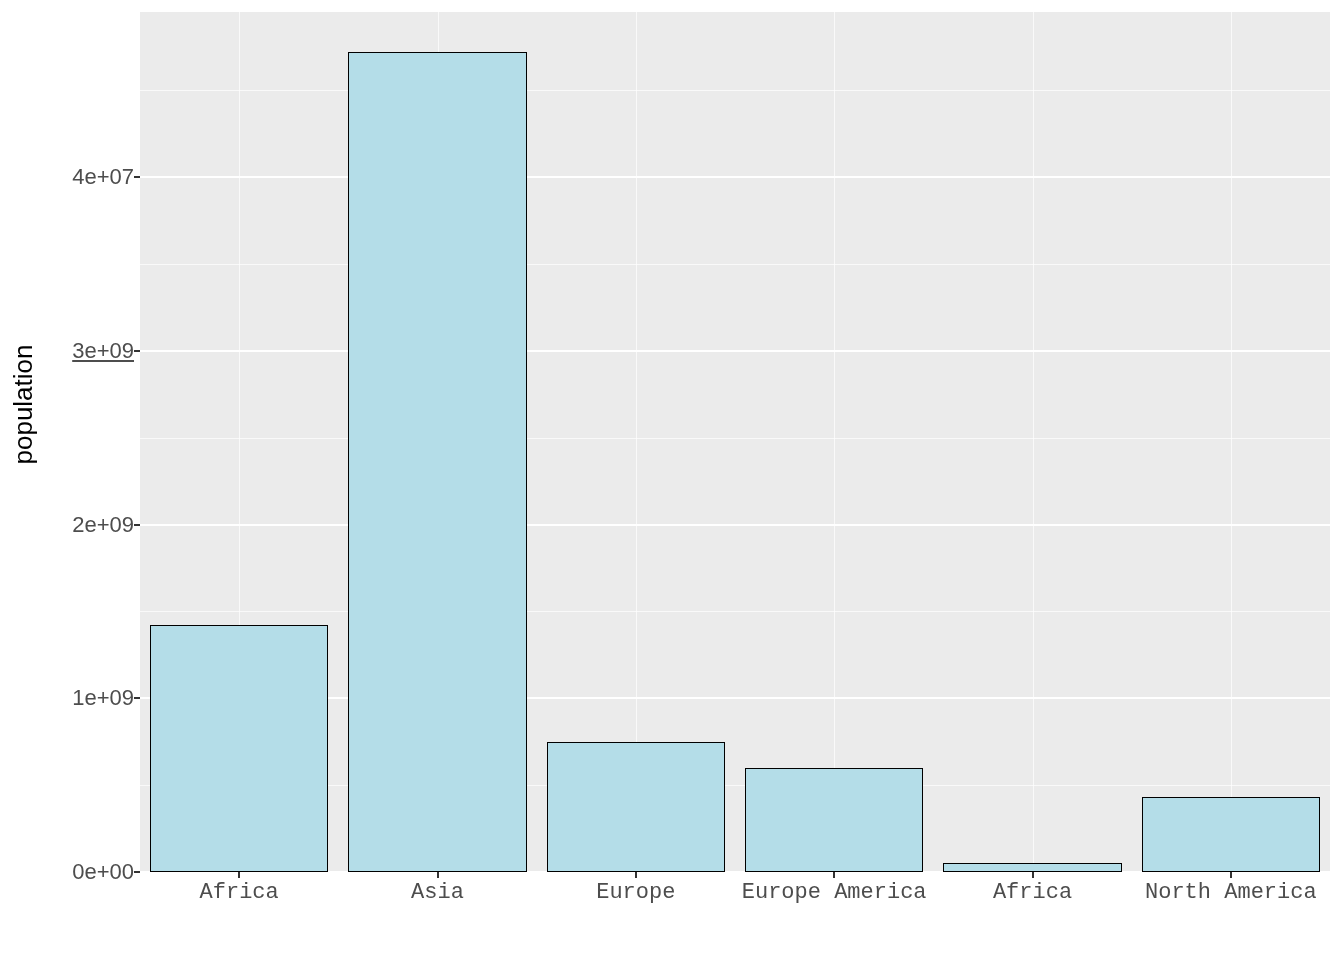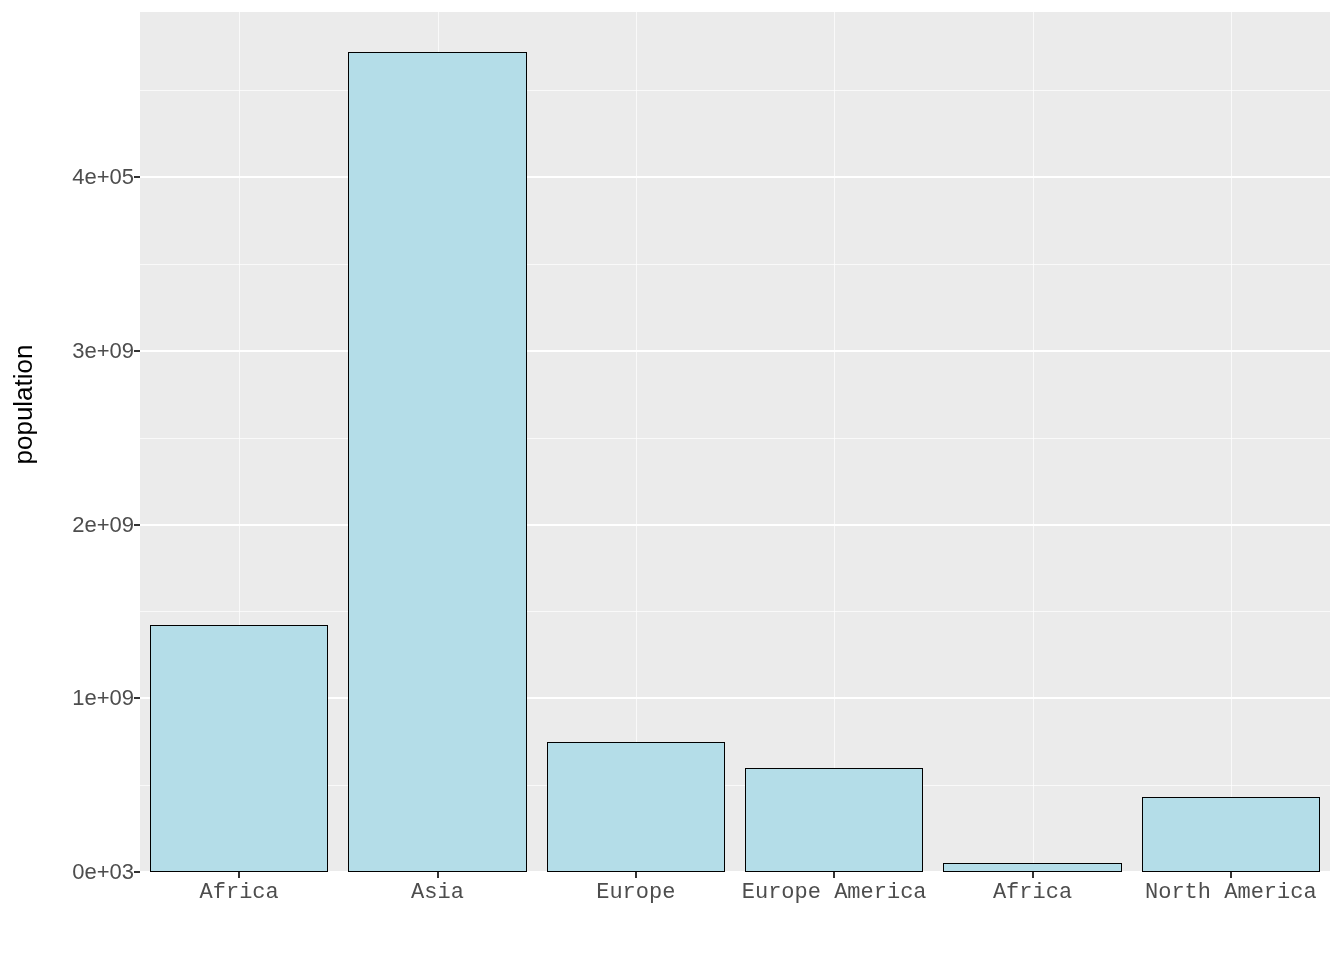--- a/index.html
+++ b/index.html
@@ -116,29 +116,29 @@
       <div class="grid-v-minor" style="left: 1090.83px;"></div>
       <div class="bar" style="left: 9.91667px; width: 178.5px; height: 246.707px; bottom: 0px; top: 613.293px;"></div>
       <div class="bar" style="left: 208.25px; width: 178.5px; height: 820.04px; bottom: 0px; top: 39.9596px;"></div>
       <div class="bar" style="left: 406.583px; width: 178.5px; height: 130.303px; bottom: 0px; top: 729.697px;"></div>
       <div class="bar" style="left: 604.917px; width: 178.5px; height: 104.242px; bottom: 0px; top: 755.758px;"></div>
       <div class="bar" style="left: 803.25px; width: 178.5px; height: 8.68687px; bottom: 0px; top: 851.313px;"></div>
       <div class="bar" style="left: 1001.58px; width: 178.5px; height: 74.7071px; bottom: 0px; top: 785.293px;"></div>
     </div>
 
   <div id="y-ticks">
-      <div class="y-tick-label" style="top: 872px;">0e+03</div>
+      <div class="y-tick-label" style="top: 872px;">0e+00</div>
       <div class="y-tick-mark" style="top: 872px;"></div>
       <div class="y-tick-label" style="top: 698.263px;">1e+09</div>
       <div class="y-tick-mark" style="top: 698.263px;"></div>
       <div class="y-tick-label" style="top: 524.525px;">2e+09</div>
       <div class="y-tick-mark" style="top: 524.525px;"></div>
-      <div class="y-tick-label" style="top: 350.788px;">3e+09</div>
+      <div class="y-tick-label" style="top: 350.788px; text-decoration: underline;">3e+09</div>
       <div class="y-tick-mark" style="top: 350.788px;"></div>
-      <div class="y-tick-label" style="top: 177.051px;">4e+05</div>
+      <div class="y-tick-label" style="top: 177.051px;">4e+07</div>
       <div class="y-tick-mark" style="top: 177.051px;"></div>
     </div>
   <div id="x-ticks">
       <div class="x-tick-label" style="left: 239.167px;">Africa</div>
       <div class="x-tick-mark" style="left: 239.167px;"></div>
       <div class="x-tick-label" style="left: 437.5px;">Asia</div>
       <div class="x-tick-mark" style="left: 437.5px;"></div>
       <div class="x-tick-label" style="left: 635.833px;">Europe</div>
       <div class="x-tick-mark" style="left: 635.833px;"></div>
       <div class="x-tick-label" style="left: 834.167px;">Europe America</div>

